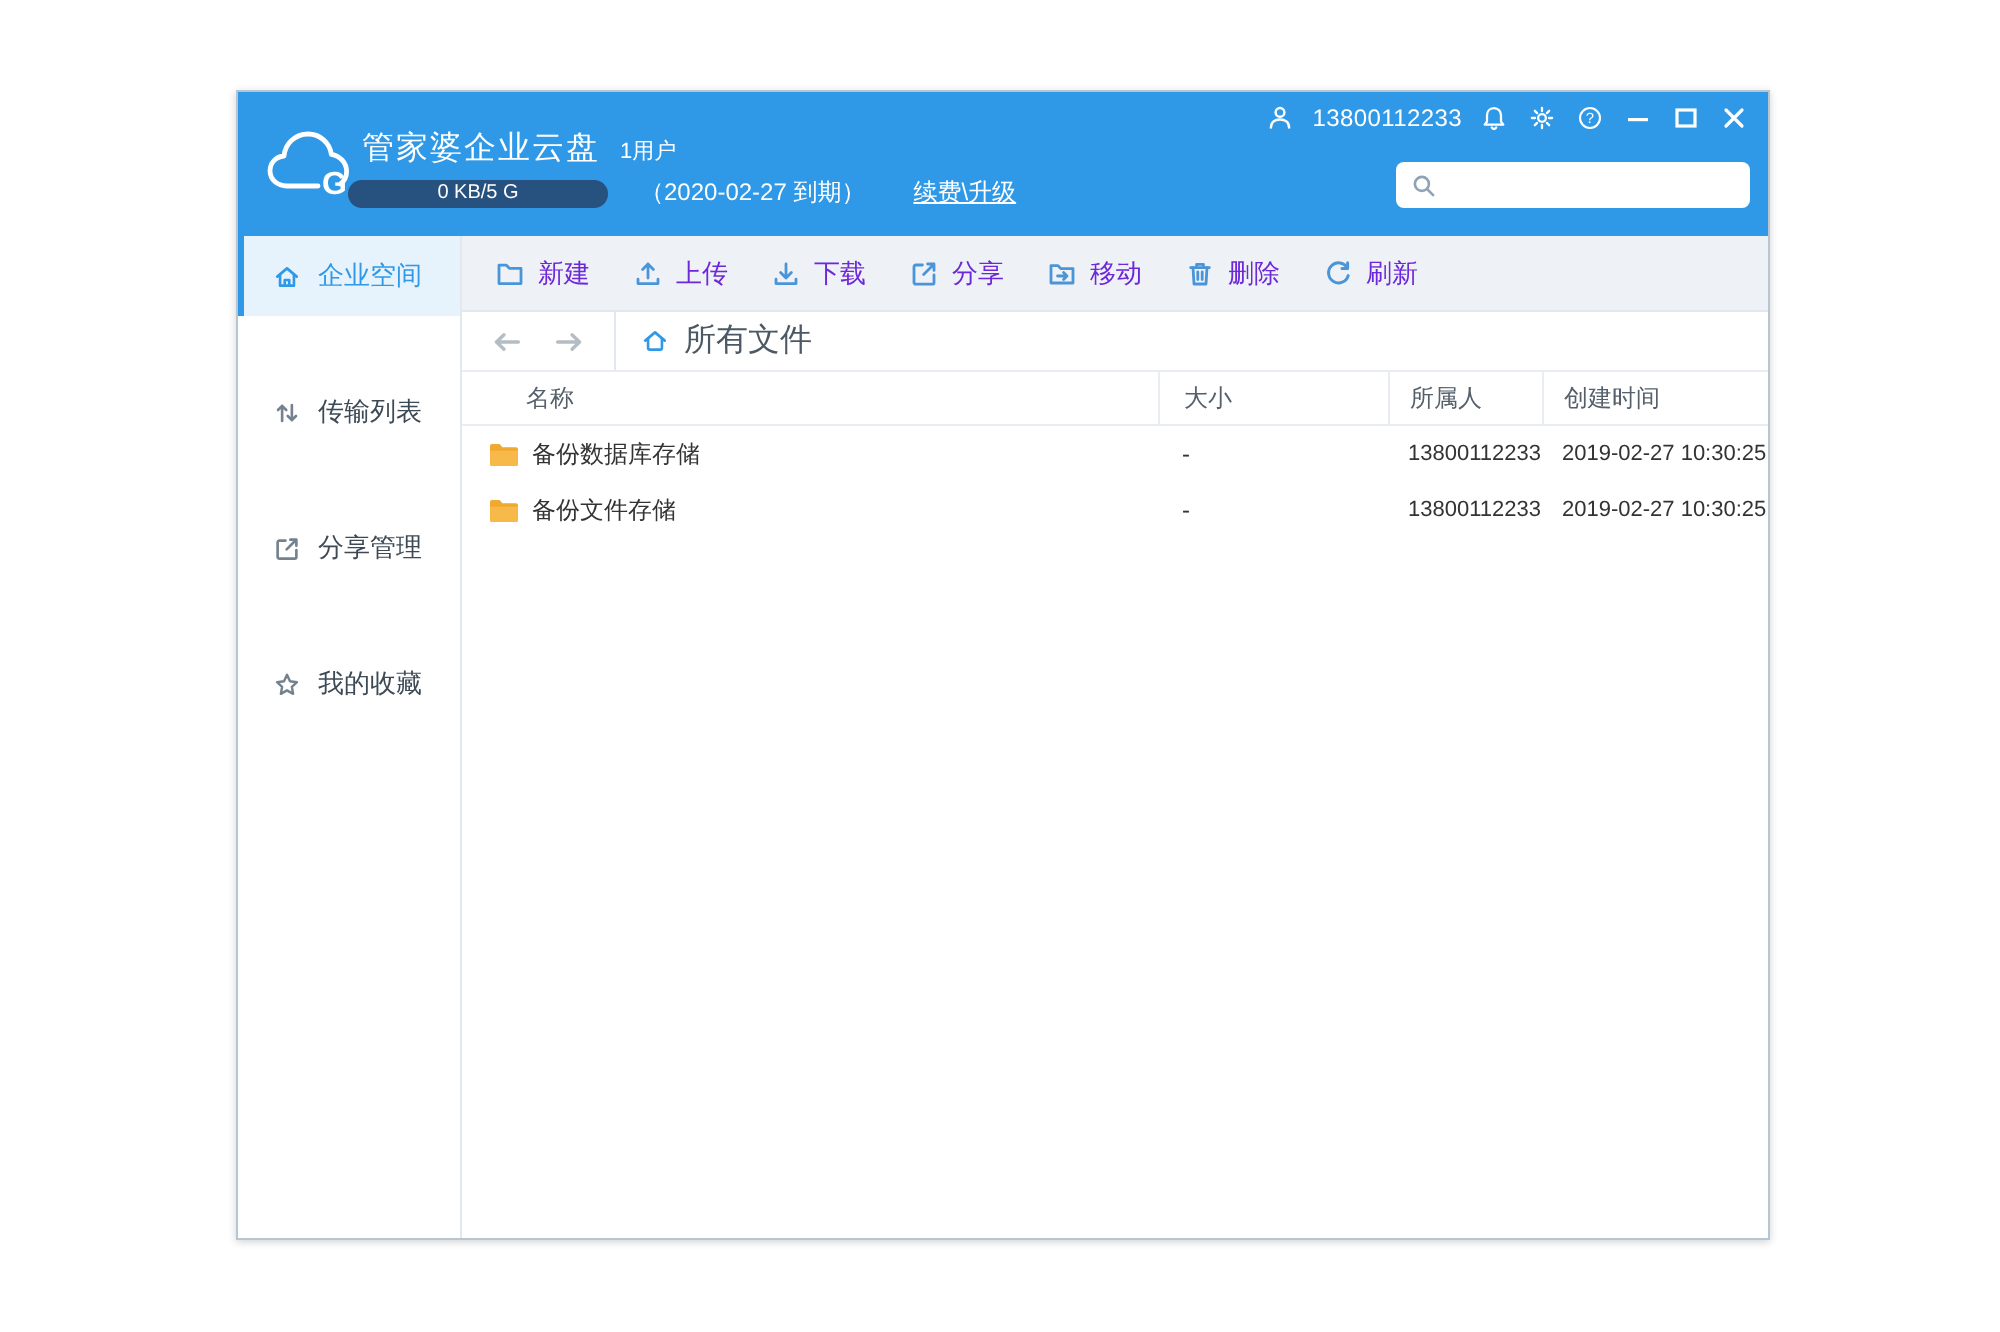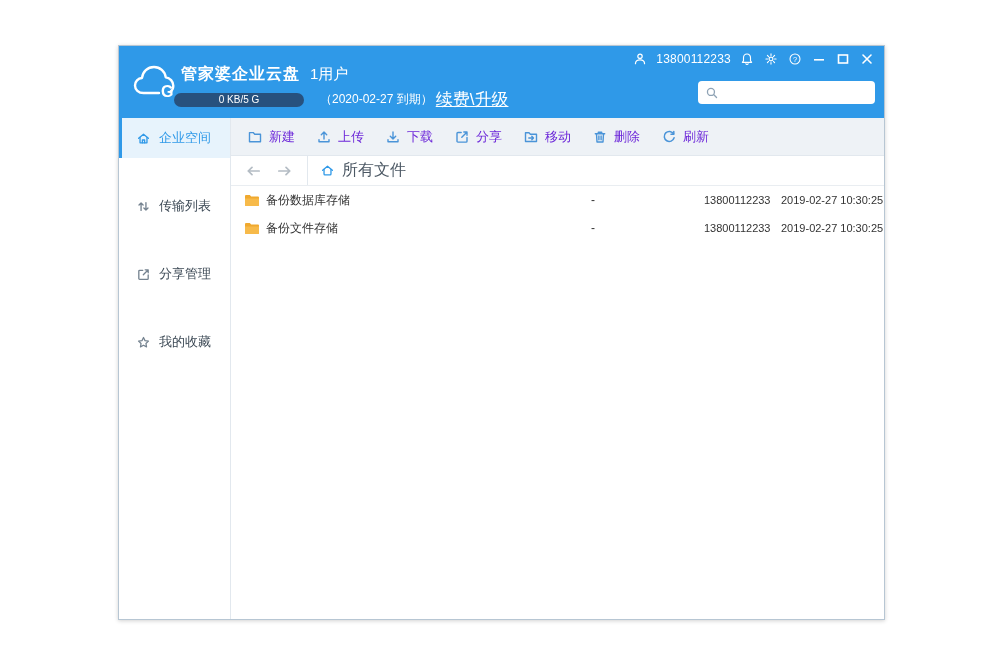--- a/index.html
+++ b/index.html
@@ -9,27 +9,27 @@
     background:#fff; border:1px solid #b7c6d3; box-shadow:0 1px 4px rgba(0,0,0,.18);
     display:flex; flex-direction:column; overflow:hidden;
   }
   
   .header { height:72px; background:#2f99e8; position:relative; color:#fff; flex:0 0 auto; }
   .titlebar { position:absolute; top:5px; right:9px; display:flex; align-items:center; gap:8px; font-size:12px; }
   .titlebar .winbtn { display:flex; align-items:center; justify-content:center; width:16px; height:16px; cursor:pointer; }
   .account { letter-spacing:.2px; }
   .logo { position:absolute; left:13px; top:16px; }
   .title-row { position:absolute; left:62px; top:18px; display:flex; align-items:baseline; gap:10px; }
-  .app-title { font-size:16px; font-weight:bold; letter-spacing:1px; }
-  .user-count { font-size:15px; }
+  .app-title { font-size:16px; font-weight:normal; letter-spacing:1px; }
+  .user-count { font-size:11px; }
   .usage-row { position:absolute; left:55px; top:42px; display:flex; align-items:center; }
   .usage-pill { width:130px; height:14px; border-radius:7px; background:#27517e; color:#fff;
                 font-size:10px; display:flex; align-items:center; justify-content:center; }
   .expiry { font-size:12px; margin-left:16px; }
-  .renew { font-size:17px; margin-left:3px; color:#fff; text-decoration:underline; cursor:pointer; }
+  .renew { font-size:12px; margin-left:24px; color:#fff; text-decoration:underline; cursor:pointer; }
   .search-box { position:absolute; right:9px; top:35px; width:177px; height:23px; background:#fff;
                 border-radius:4px; display:flex; align-items:center; padding:0 7px; gap:5px; }
   .search-box input { border:none; outline:none; flex:1; font-size:12px; color:#333; background:transparent; min-width:0; }
   
   .body { flex:1; display:flex; min-height:0; }
   .sidebar { width:112px; flex:0 0 auto; background:#fff; border-right:1px solid #e2e8ee; display:flex; flex-direction:column;gap:28px; }
   .side-item { height:40px; display:flex; align-items:center; gap:8px; padding-left:14px; font-size:13px;
                color:#3d4a56; cursor:pointer; border-left:3px solid transparent; }
   .side-item .ic { color:#74828f; display:flex; }
   .side-item.active { background:#e7f3fc; color:#2f99e8; border-left-color:#2f99e8; }
@@ -273,20 +273,26 @@
         <span class="crumb-divider"></span>
         <span class="crumb-home">
           <svg width="15" height="15" viewBox="0 0 16 16" fill="none" stroke="currentColor" stroke-width="1.4" stroke-linecap="round" stroke-linejoin="round">
             <path d="M2.8 7.8 L8 3.4 L13.2 7.8"></path>
               <path d="M4.3 6.8 V11.6 a1 1 0 0 0 1 1 H10.7 a1 1 0 0 0 1-1 V6.8"></path>
           </svg>
         </span>
         <span class="crumb-label">所有文件</span>
       </div>
 
+      <div class="thead">
+        <div class="col-name">名称</div>
+        <div class="col-size">大小</div>
+        <div class="col-owner">所属人</div>
+        <div class="col-created">创建时间</div>
+      </div>
 
       <div class="trow">
         <div class="col-name">
           <span>
             <svg width="16" height="13" viewBox="0 0 16 13">
               <path d="M1 2 a1 1 0 0 1 1-1 H5.8 L7.2 2.6 H14 a1 1 0 0 1 1 1 V11 a1 1 0 0 1 -1 1 H2 a1 1 0 0 1 -1-1 Z" fill="#f0a92f"></path>
               <path d="M1 4.4 H15 V11 a1 1 0 0 1 -1 1 H2 a1 1 0 0 1 -1-1 Z" fill="#f7ba4a"></path>
             </svg>
           </span>
           <span>备份数据库存储</span>

